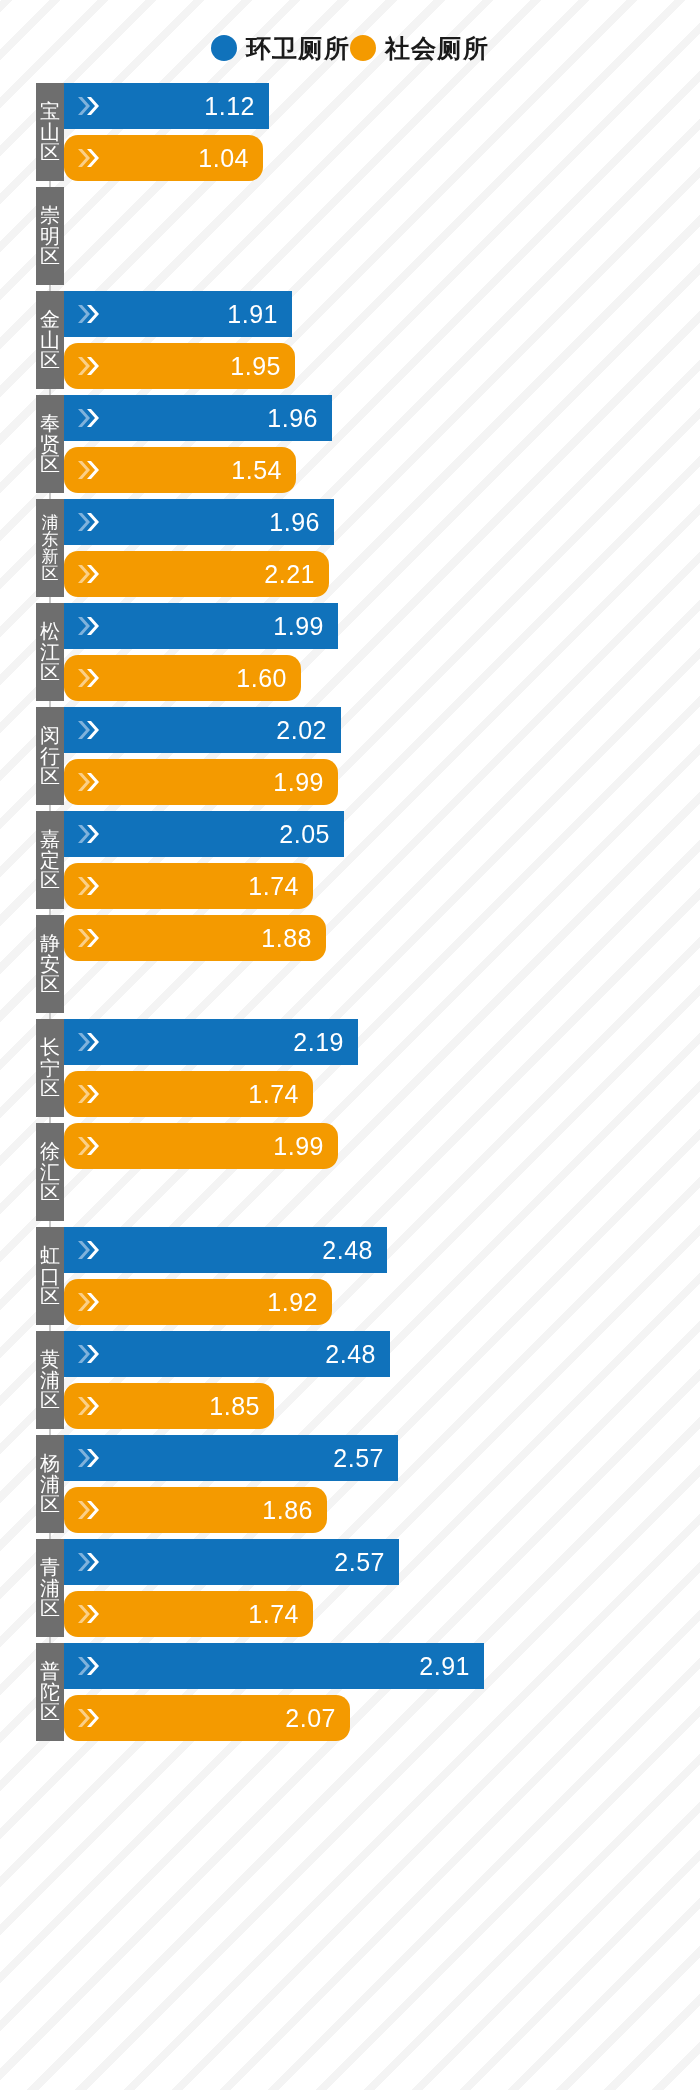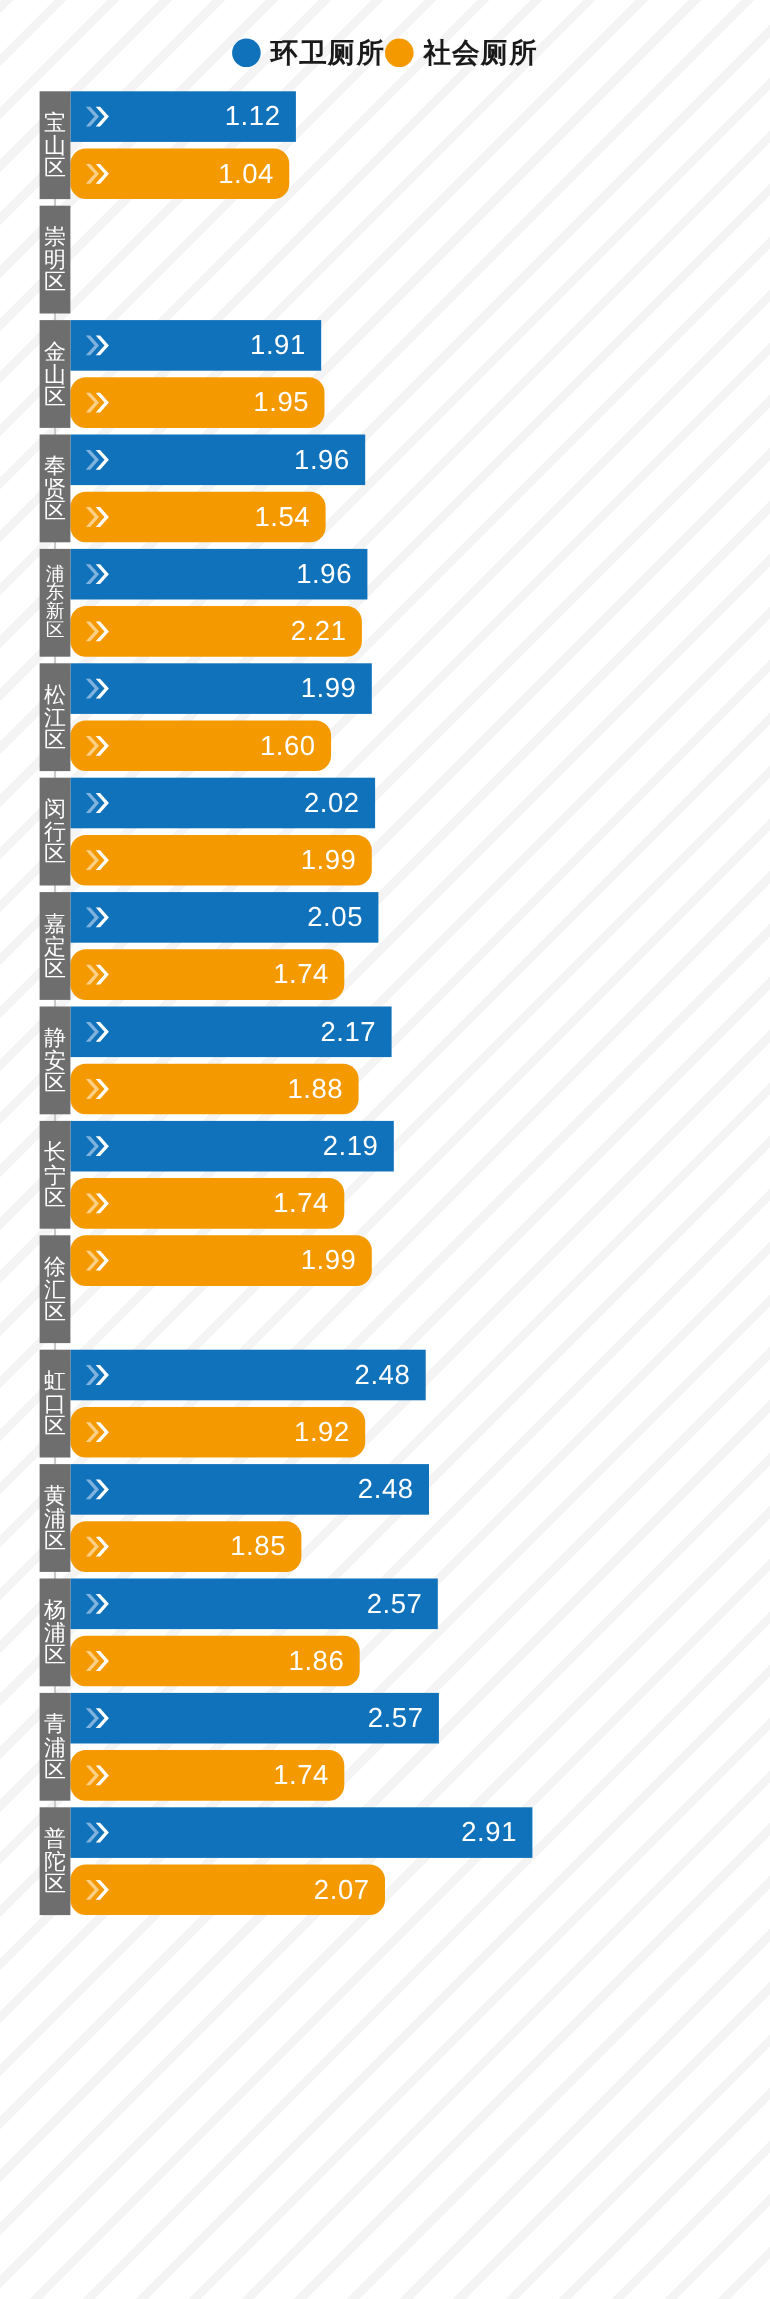--- a/index.html
+++ b/index.html
@@ -327,27 +327,20 @@
             </div>
           </div>
         </div>
         <div class="group">
           <div class="cat-chip">
             <span>静</span>
             <span>安</span>
             <span>区</span>
           </div>
           <div class="bars">
-            <div class="bar blue" style="width:292px">
-              <svg class="chev" viewBox="0 0 26 24">
-                <path d="M2 3 L10 12 L2 21 L6 21 L14 12 L6 3 Z" fill="#7fb2dc"></path>
-                <path d="M11 3 L19 12 L11 21 L15 21 L23 12 L15 3 Z" fill="#ffffff"></path>
-              </svg>
-              <span class="bar-value">2.17</span>
-            </div>
             <div class="bar orange" style="width:262px">
               <svg class="chev" viewBox="0 0 26 24">
                 <path d="M2 3 L10 12 L2 21 L6 21 L14 12 L6 3 Z" fill="#fbcf86"></path>
                 <path d="M11 3 L19 12 L11 21 L15 21 L23 12 L15 3 Z" fill="#ffffff"></path>
               </svg>
               <span class="bar-value">1.88</span>
             </div>
           </div>
         </div>
         <div class="group">

